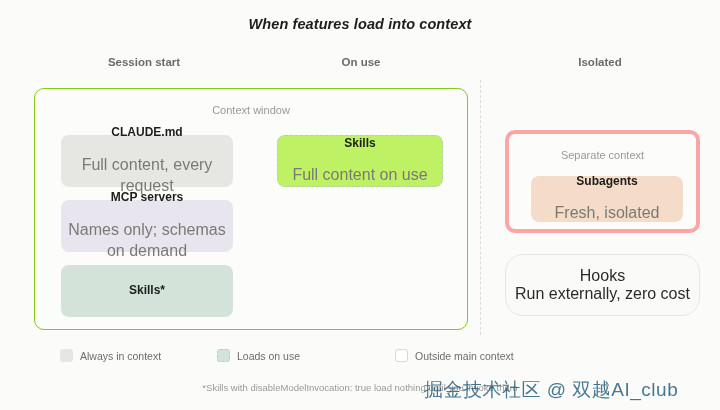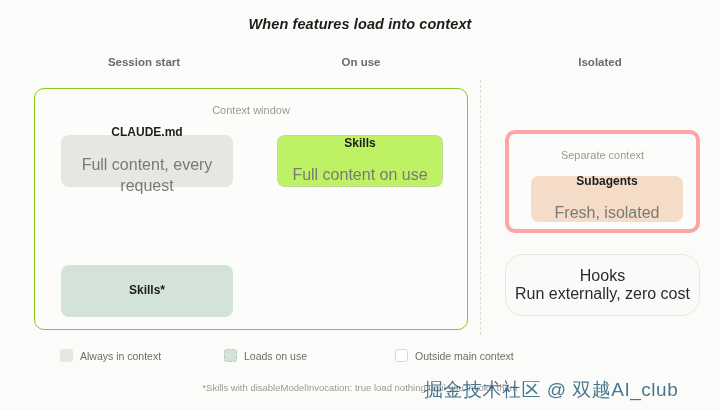--- a/index.html
+++ b/index.html
@@ -168,21 +168,21 @@
   }
   .legend-item {
     position: absolute;
     display: flex;
     align-items: center;
     gap: 7px;
     font-size: 10.5px;
     color: #6e6e69;
   }
   .legend-item.l1 { left: 0px; }
-  .legend-item.l2 { left: 164px; }
+  .legend-item.l2 { left: 157px; }
   .legend-item.l3 { left: 335px; }
   .swatch {
     width: 13px;
     height: 13px;
     border-radius: 3px;
     box-sizing: border-box;
     flex: 0 0 auto;
   }
   .sw-always  { background: #e6e6e2; }
   .sw-loads   { background: #d4e3da; border: 1px dashed #b6ccbe; }
@@ -221,20 +221,24 @@
 <div class="divider"></div>
 
 <div class="context-panel">
   <div class="panel-label">Context window</div>
 
   <div class="card card-claude">
     <div class="card-title">CLAUDE.md</div>
     <div class="card-sub">Full content, every request</div>
   </div>
 
+  <div class="card card-mcp">
+    <div class="card-title">MCP servers</div>
+    <div class="card-sub">Names only; schemas on demand</div>
+  </div>
 
   <div class="card card-skills-star">
     <div class="card-title">Skills*</div>
   </div>
 
   <div class="card card-skills">
     <div class="card-title">Skills</div>
     <div class="card-sub">Full content on use</div>
   </div>
 </div>

